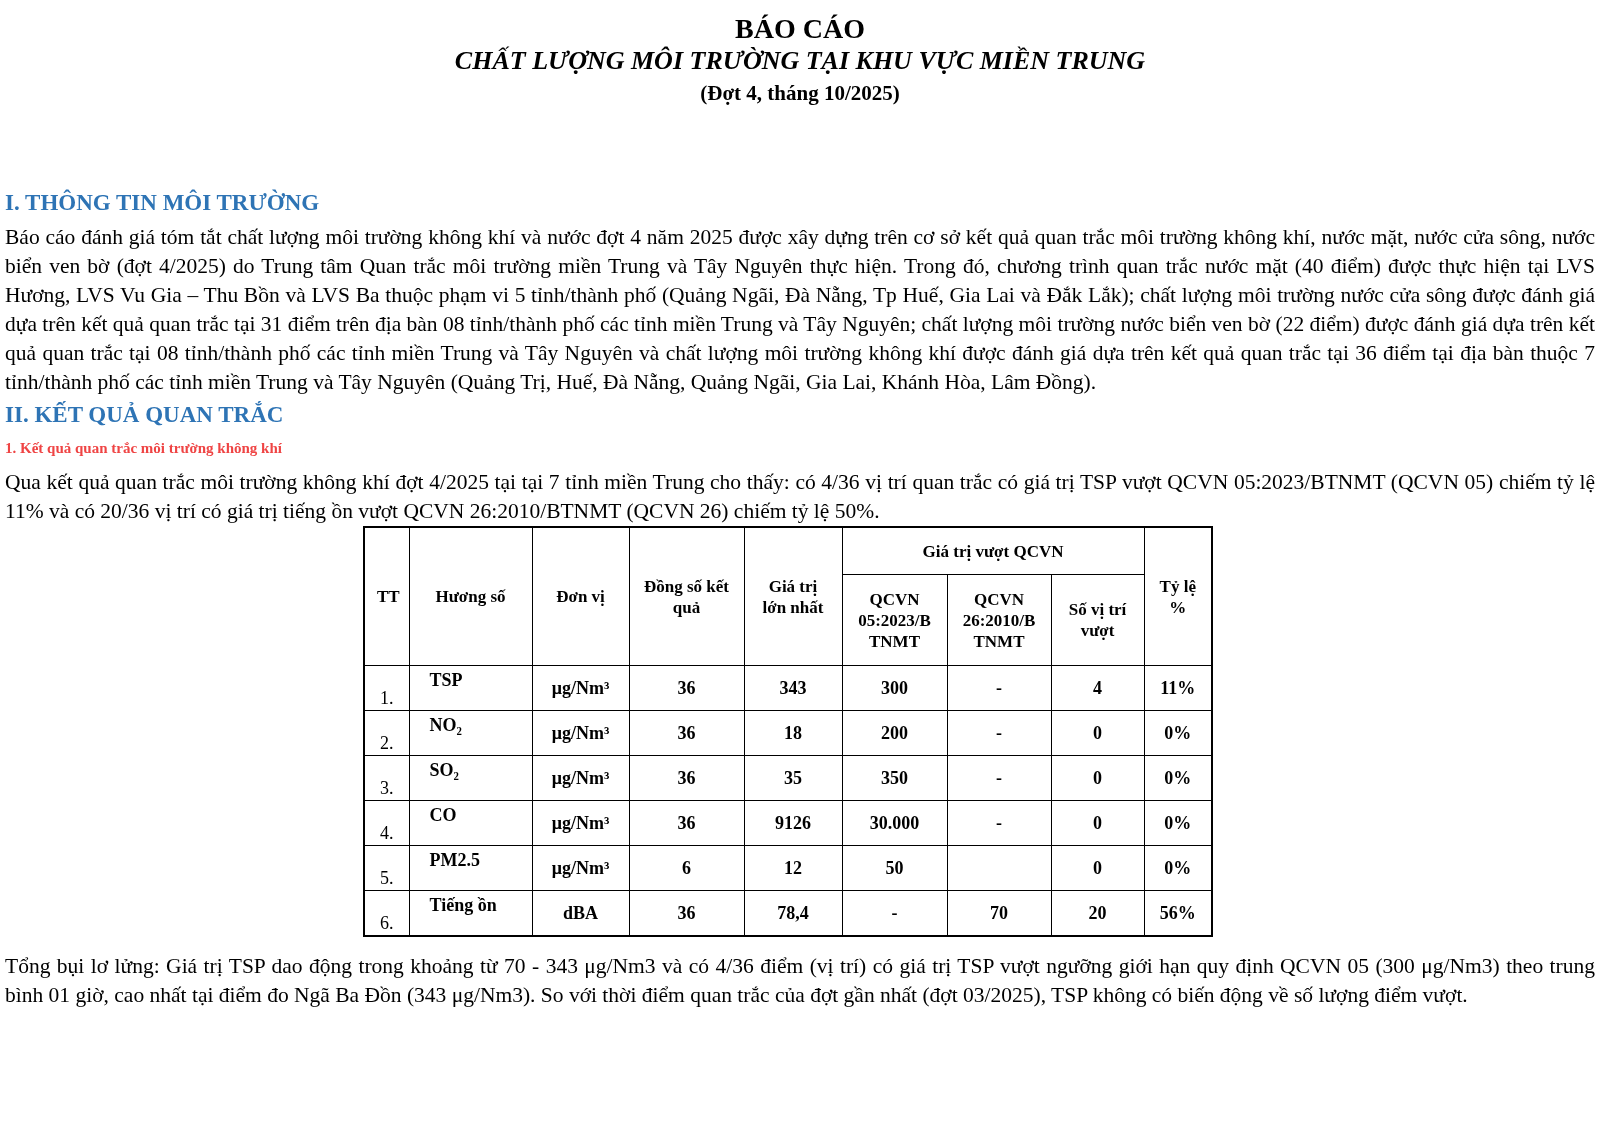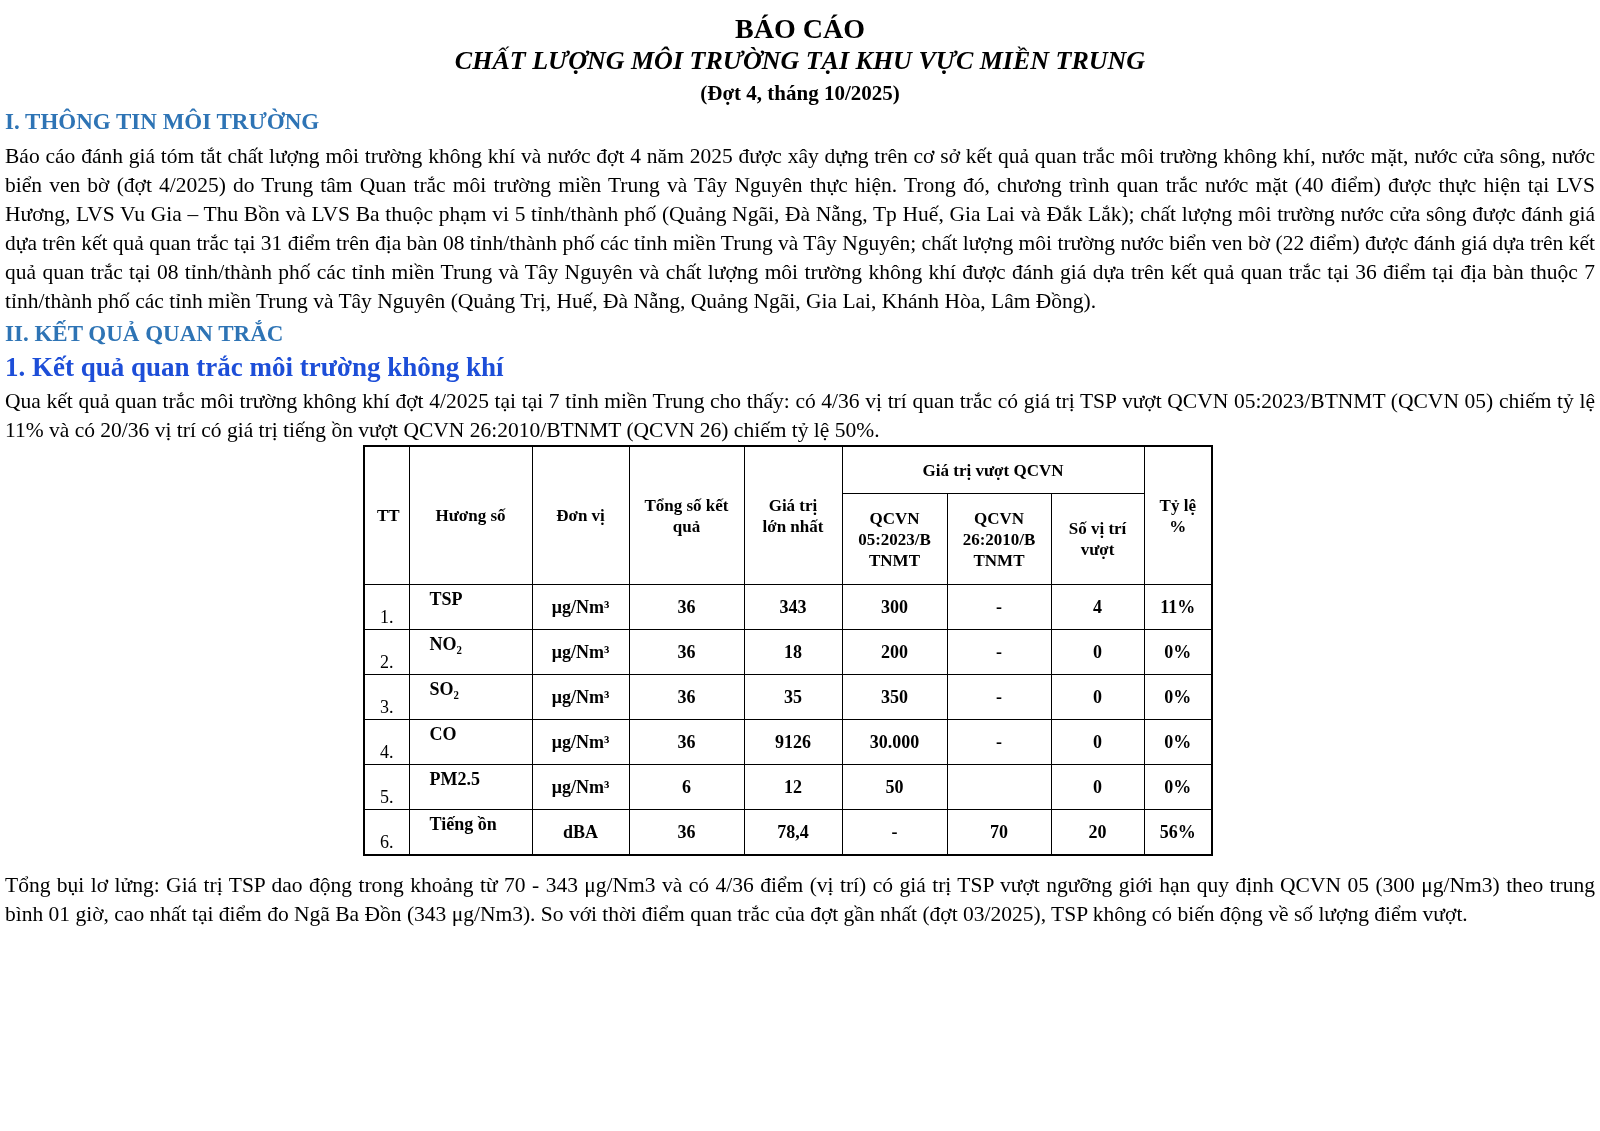--- a/index.html
+++ b/index.html
@@ -25,26 +25,26 @@
 
   .content { padding: 0 5px; }
 
   .sec-heading {
     color: #2E74B5;
     font-weight: bold;
     font-size: 23px;
     line-height: 28px;
     margin: 0;
   }
-  .sec1-heading { margin-bottom: 6px; }
+  .sec1-heading { margin-top: 81px; margin-bottom: 6px; }
   .sec2-heading { margin-top: 4px; margin-bottom: 6px; }
   .sub-heading {
-    color: #1d4ed8;
-    font-weight: bold;
-    font-size: 27px;
+    color: #ef4444;
+    font-weight: bold;
+    font-size: 15px;
     line-height: 26px;
     margin: 4px 0 7px 0;
   }
   .para {
     font-size: 21.5px;
     line-height: 29px;
     text-align: justify;
     margin: 0;
   }
   .table-caption {
@@ -125,21 +125,21 @@
       <col style="width:105px">
       <col style="width:104px">
       <col style="width:93px">
       <col style="width:68px">
     </colgroup>
     <thead>
       <tr class="hdr-top">
         <th rowspan="2">TT</th>
         <th rowspan="2">Hương số</th>
         <th rowspan="2">Đơn vị</th>
-        <th rowspan="2">Tổng số kết quả</th>
+        <th rowspan="2">Đồng số kết quả</th>
         <th rowspan="2">Giá trị lớn nhất</th>
         <th colspan="3">Giá trị vượt QCVN</th>
         <th rowspan="2">Tỷ lệ %</th>
       </tr>
       <tr class="hdr-bottom">
         <th>QCVN 05:2023/B TNMT</th>
         <th>QCVN 26:2010/B TNMT</th>
         <th>Số vị trí vượt</th>
       </tr>
     </thead>

